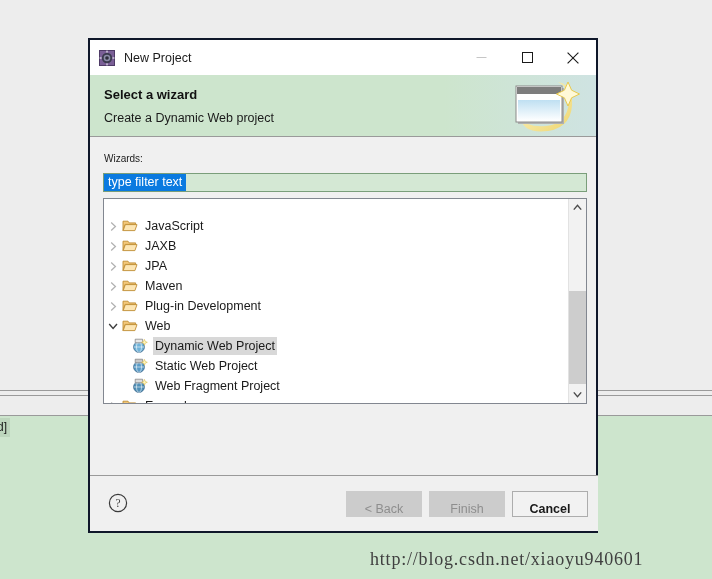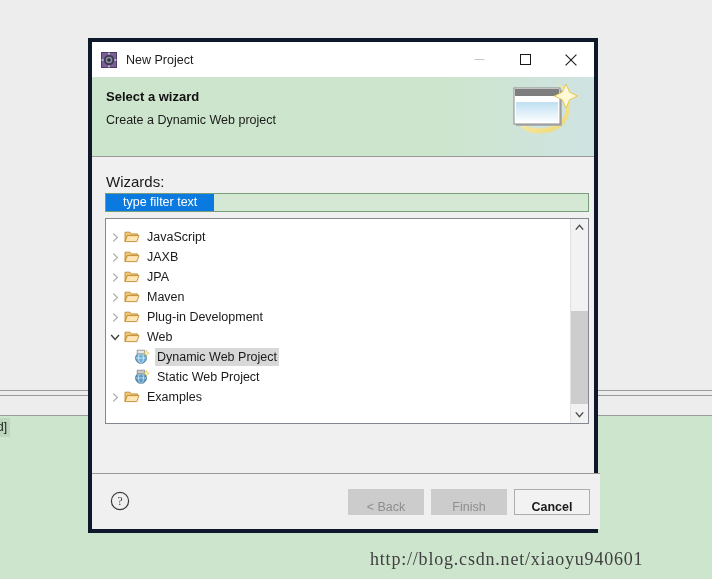--- a/index.html
+++ b/index.html
@@ -63,21 +63,21 @@
     white-space: nowrap;
   }
 
   
   #dialog {
     position: absolute;
     left: 88px;
     top: 38px;
     width: 510px;
     height: 495px;
-    border: 4px solid #0f172a;
+    border: 2px solid #0f172a;
     background: #f0f0f0;
     box-sizing: border-box;
     box-shadow: 0 0 0 0 rgba(0,0,0,0);
   }
 
   
   #titlebar {
     height: 35px;
     background: #ffffff;
     display: flex;
@@ -102,21 +102,21 @@
     height: 34px;
     display: flex;
     align-items: center;
     justify-content: center;
     flex: none;
   }
   .win-btn svg { display: block; }
 
   
   #banner {
-    height: 80px;
+    height: 62px;
     background: linear-gradient(to right, #cde5cd 0%, #cde5cd 70%, #cfe3e2 100%);
     border-bottom: 1px solid #9a9a9a;
     position: relative;
     box-sizing: border-box;
   }
   #banner-title {
     position: absolute;
     left: 14px;
     top: 12px;
     font-size: 13px;
@@ -142,60 +142,60 @@
   #body-area {
     position: relative;
     height: 340px;
     background: #f0f0f0;
     box-sizing: border-box;
   }
   #wizards-label {
     position: absolute;
     left: 14px;
     top: 16px;
-    font-size: 15px;
+    font-size: 10px;
     color: #1a1a1a;
   }
   #filter-box {
     position: absolute;
     left: 13px;
     top: 36px;
     width: 484px;
     height: 19px;
     background: #d4e8d4;
     border: 1px solid #7a9e7a;
     box-sizing: border-box;
     display: flex;
     align-items: center;
     overflow: hidden;
   }
   #filter-text {
     background: #0a7ae0;
     color: #ffffff;
     font-size: 12.5px;
     line-height: 17px;
-    padding: 0 17px;
+    padding: 0 4px;
     white-space: nowrap;
   }
 
   
   #tree-panel {
     position: absolute;
     left: 13px;
     top: 61px;
     width: 484px;
     height: 206px;
     background: #ffffff;
     border: 1px solid #828790;
     box-sizing: border-box;
     display: flex;
   }
   #tree-list {
     flex: 1;
-    padding-top: 8px;
+    padding-top: 17px;
     overflow: hidden;
   }
   .tree-row {
     height: 20px;
     display: flex;
     align-items: center;
     white-space: nowrap;
   }
   .tree-row.child { padding-left: 28px; }
   .twisty {
@@ -473,20 +473,31 @@
             <span class="row-icon"><svg width="16" height="16" viewBox="0 0 16 16">
                 <circle cx="7" cy="9" r="5.4" fill="#5a9bc6" stroke="#2f5f86" stroke-width="0.8"></circle>
                 <path d="M1.7 9 h10.6" stroke="#ffffff" stroke-width="0.7" opacity="0.8" fill="none"></path>
                 <ellipse cx="7" cy="9" rx="2.5" ry="5.4" fill="none" stroke="#ffffff" stroke-width="0.7" opacity="0.8"></ellipse>
                 <path d="M2.5 5.6 h9" stroke="#ffffff" stroke-width="0.6" opacity="0.6" fill="none"></path>
                 <path d="M3.2 1.2 h7.4 v3.6 h-7.4 z" fill="#c9c9c9" stroke="#7d7d7d" stroke-width="0.7"></path>
                 <path d="M12.4 1.4 L13.3 3.5 L15.3 4.3 L13.3 5.1 L12.4 7.2 L11.6 5.1 L9.6 4.3 L11.6 3.5 Z" fill="#fff6c0" stroke="#d8bb4a" stroke-width="0.6"></path>
               </svg></span>
             <span class="row-label">Static Web Project</span>
           </div>
+          <div class="tree-row child">
+            <span class="row-icon"><svg width="16" height="16" viewBox="0 0 16 16">
+                <circle cx="7" cy="9" r="5.4" fill="#4f8fb6" stroke="#2f5f86" stroke-width="0.8"></circle>
+                <path d="M1.7 9 h10.6" stroke="#ffffff" stroke-width="0.7" opacity="0.8" fill="none"></path>
+                <ellipse cx="7" cy="9" rx="2.5" ry="5.4" fill="none" stroke="#ffffff" stroke-width="0.7" opacity="0.8"></ellipse>
+                <path d="M2.5 5.6 h9" stroke="#ffffff" stroke-width="0.6" opacity="0.6" fill="none"></path>
+                <path d="M3.2 1.2 h7.4 v3.6 h-7.4 z" fill="#dcdcdc" stroke="#7d7d7d" stroke-width="0.7"></path>
+                <path d="M12.4 1.4 L13.3 3.5 L15.3 4.3 L13.3 5.1 L12.4 7.2 L11.6 5.1 L9.6 4.3 L11.6 3.5 Z" fill="#fff6c0" stroke="#d8bb4a" stroke-width="0.6"></path>
+              </svg></span>
+            <span class="row-label">Web Fragment Project</span>
+          </div>
           <div class="tree-row">
             <span class="twisty">
               <svg width="9" height="11" viewBox="0 0 9 11">
                 <polyline points="2.2,1.6 6.4,5.5 2.2,9.4" fill="none" stroke="#b2b2b2" stroke-width="1.3"></polyline>
               </svg>
             </span>
             <span class="row-icon"><svg width="16" height="16" viewBox="0 0 16 16">
                 <path d="M1 3.2 L6 3.2 L7.2 4.9 L13.6 4.9 L13.6 6.4 L3.1 6.4 L1 12.6 Z" fill="#f3c87a" stroke="#c08c32" stroke-width="0.9"></path>
                 <path d="M3.3 6.6 L15 6.6 L12.9 12.6 L1.2 12.6 Z" fill="#fde6b4" stroke="#c08c32" stroke-width="0.9"></path>
               </svg></span>

